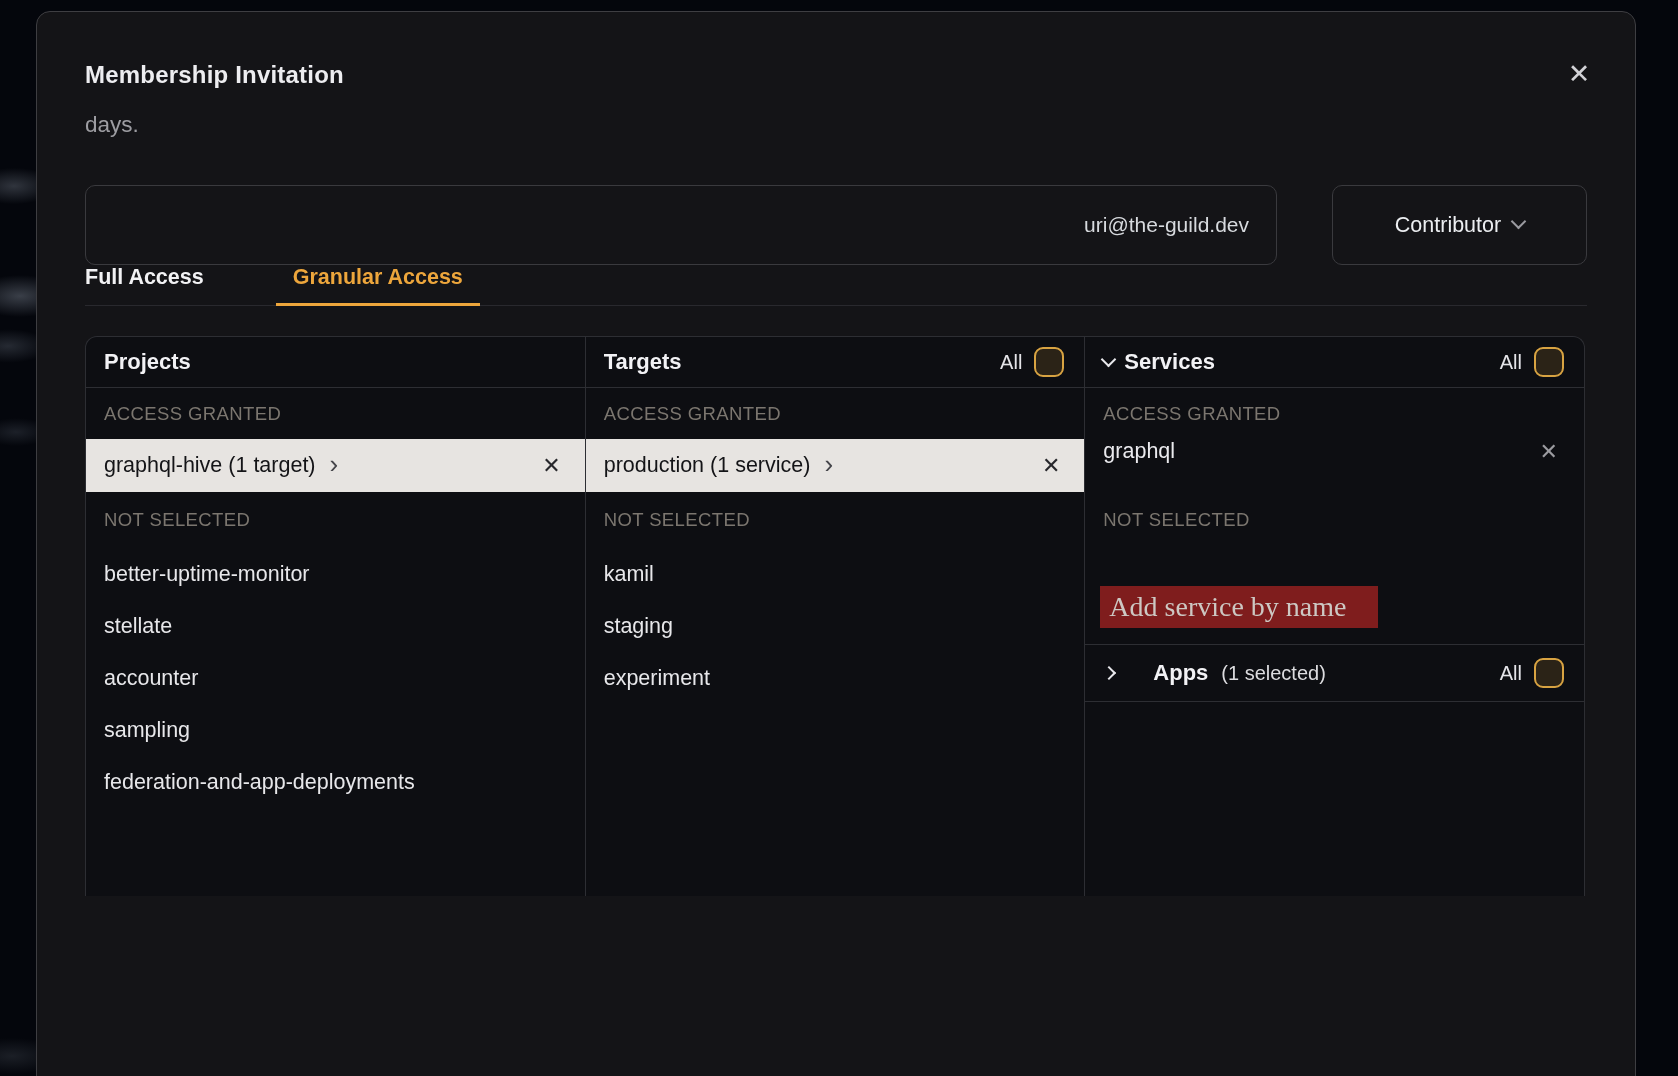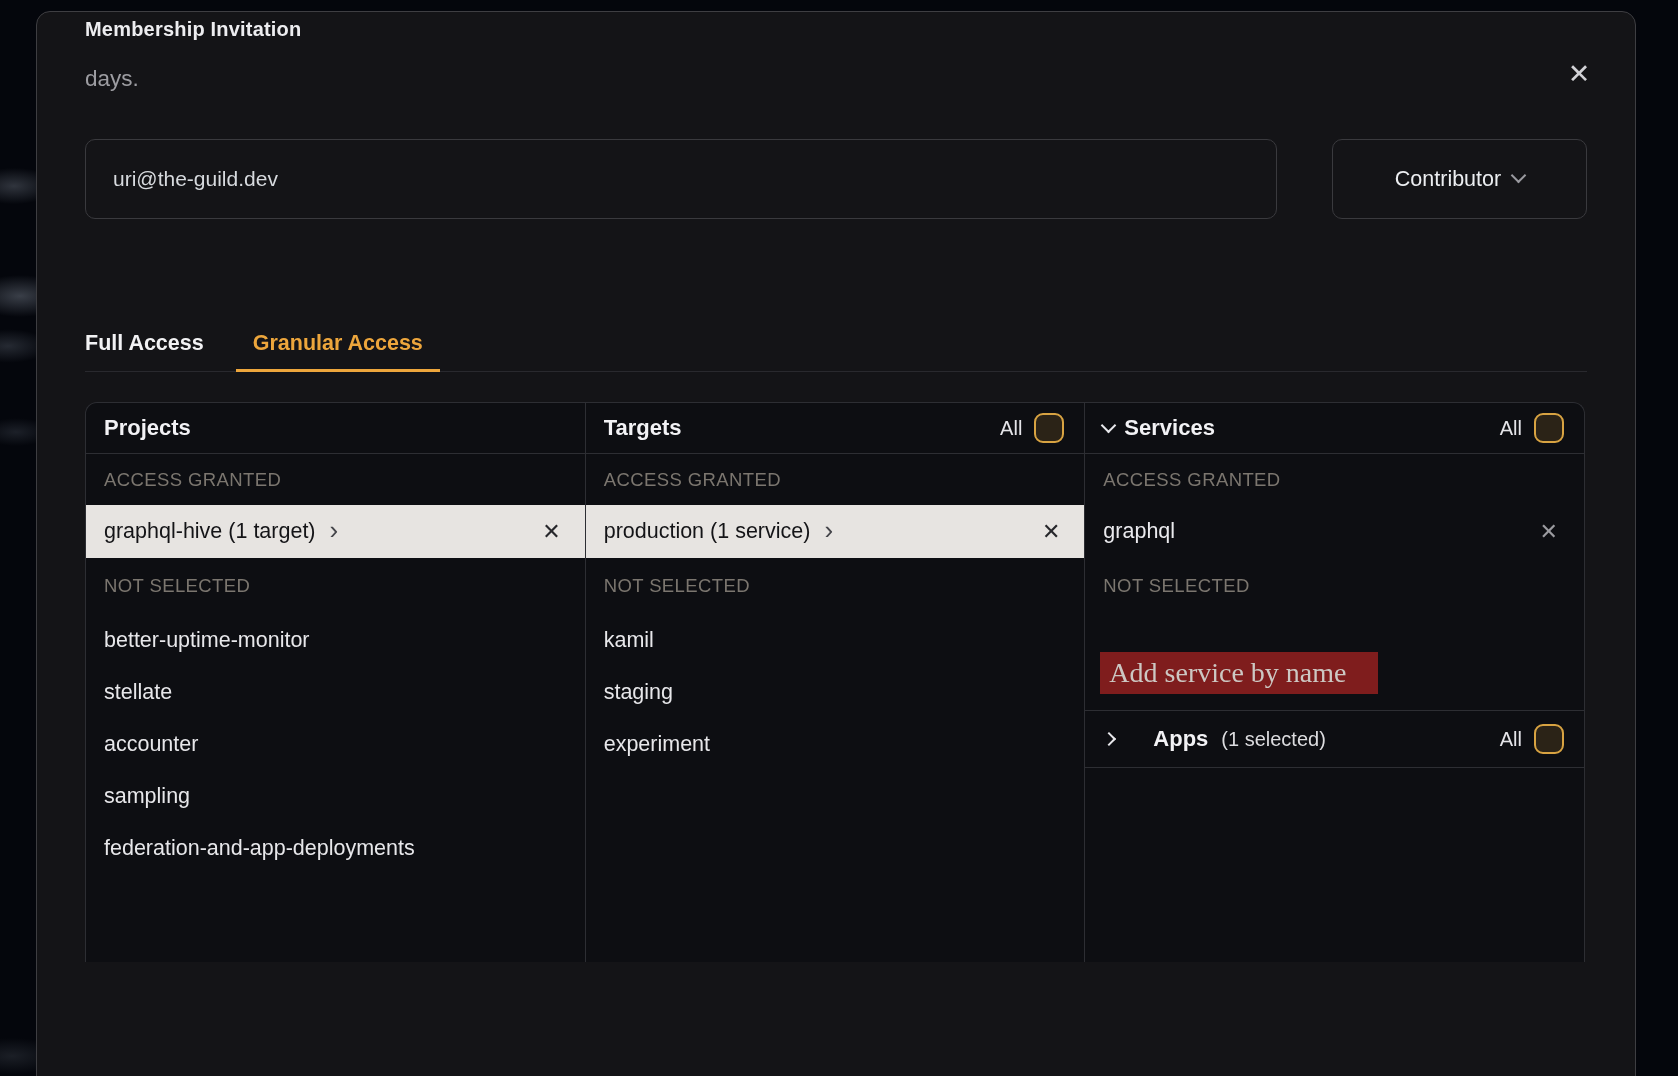--- a/index.html
+++ b/index.html
@@ -18,35 +18,35 @@
   .modal {
     position:absolute; left:36px; top:11px; width:1600px; height:1140px;
     background:#141417; border:1px solid #3e3e42; border-radius:14px;
     padding:0 48px; overflow:hidden;
   }
   .close-btn {
     position:absolute; top:42px; right:36px; width:40px; height:40px;
     background:none; border:none; color:#d2d2d6; font-size:27px; line-height:40px;
     text-align:center; cursor:pointer; font-family:inherit;
   }
-  .title { font-size:20px; line-height:34px; font-weight:bold; color:#ededf0; letter-spacing:.2px; }
+  .title { margin-top:46px; font-size:24px; line-height:34px; font-weight:bold; color:#ededf0; letter-spacing:.2px; }
   .description { margin-top:14px; font-size:22.5px; line-height:37px; color:#9d9da2; }
   .description span { display:block; }
   .invite-row { display:flex; justify-content:space-between; margin-top:42px; }
   .email-input {
     width:1192px; height:80px; background:transparent; border:1px solid #3a3a3e; border-radius:10px;
-    color:#d7dade; font-size:21px; padding:0 27px; font-family:inherit; outline:none;
+    color:#d7dade; font-size:21px; padding:0 27px; font-family:inherit; outline:none;text-align:right;
   }
   .role-button {
     width:255px; height:80px; border:1px solid #3a3a3e; border-radius:10px; background:transparent;
     display:flex; align-items:center; justify-content:center; gap:12px;
     color:#eceef1; font-size:21.5px; font-family:inherit; cursor:pointer;text-align:center;
   }
   .chev-down { width:11px; height:11px; border-right:2px solid #9a9aa0; border-bottom:2px solid #9a9aa0; transform:rotate(45deg); margin-top:-7px; }
-  .tabs { display:flex; margin-top:112px; border-bottom:1px solid #29292e; }
+  .tabs { display:flex; border-bottom:1px solid #29292e;gap:40px; }
   .tab { background:none; border:none; font-family:inherit; font-size:21.5px; font-weight:bold; color:#f2f2f4; padding:0 0 15px 0; cursor:pointer; }
   .tab.tab-full { margin-right:32px; }
   .tab.tab-granular { color:var(--accent,#eda63c); border-bottom:3px solid var(--accent,#eda63c); padding:0 17px 13px 17px; margin-bottom:-1px; }
   .note { margin-top:40px; font-size:22px; line-height:30px; color:#ececef; }
   .perm-table {
     margin-top:30px; width:1500px; height:560px; display:flex;
     background:#0d0e12; border:1px solid #2d2e33; border-bottom:none; border-radius:12px 12px 0 0; overflow:hidden;
   }
   .col { flex:1 1 0; min-width:0; }
   .col + .col { border-left:1px solid #2d2e33; }
@@ -57,21 +57,21 @@
   .all-wrap { margin-left:auto; display:flex; align-items:center; gap:12px; font-weight:normal; font-size:20px; color:#e4e4e8; cursor:pointer; }
   .checkbox { width:30px; height:30px; border-radius:9px; border:2px solid #d8a342; background:#2b2317; display:inline-block; cursor:pointer; }
   .section-label { height:51px; display:flex; align-items:center; padding:0 18px; font-size:18.5px; letter-spacing:.4px; color:#7b766f; }
   .section-label.ns { height:56px; }
   .row-selected {
     height:53px; background:#e7e4e1; display:flex; align-items:center;
     padding:0 24px 0 18px; font-size:21.5px; color:#141417; cursor:pointer;
   }
   .row-selected .chev-r { margin-left:14px; color:#45454a; font-size:26px; line-height:0; margin-top:-3px; }
   .row-selected .x { margin-left:auto; color:#27272b; font-size:22px; cursor:pointer; }
-  .row-plain { height:53px; display:flex; align-items:center; padding:0 26px 0 18px; color:#eaeaee; font-size:21.5px; cursor:pointer; }
+  .row-plain { height:53px; display:flex; align-items:flex-start; padding:0 26px 0 18px; color:#eaeaee; font-size:21.5px; cursor:pointer; }
   .row-plain .x { margin-left:auto; color:#9b9ba0; font-size:22px; cursor:pointer; }
   .item { height:52px; display:flex; align-items:center; padding:0 18px; font-size:21.5px; color:#e7e7ea; cursor:pointer; }
   .svc-input {
     display:block; margin:38px 0 0 15px; width:278px; height:42px; background:#7f1d1d; border:none;
     color:#cdc8c3; font-size:28px; padding:0 9px; font-family:Liberation Serif, serif; outline:none;
   }
   .svc-input::placeholder { color:#cdc8c3; opacity:1; }
   .apps-row {
     margin-top:16px; height:58px; border-top:1px solid #2d2e33; border-bottom:1px solid #2d2e33;
     display:flex; align-items:center; padding:0 20px 0 19px; gap:13px; cursor:pointer;

